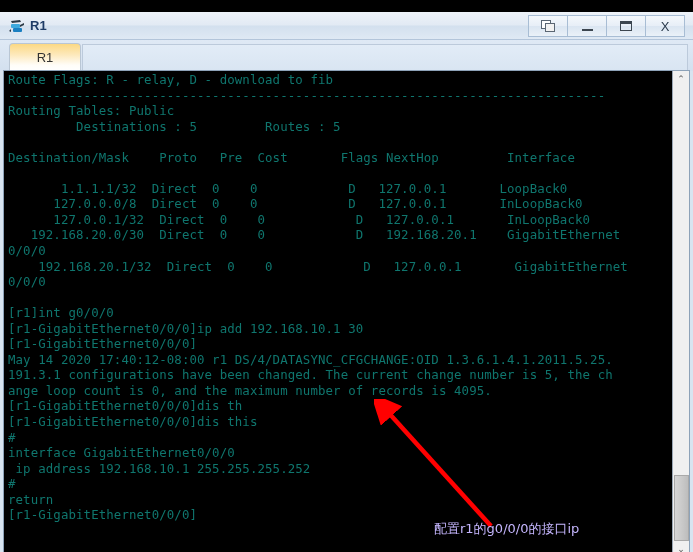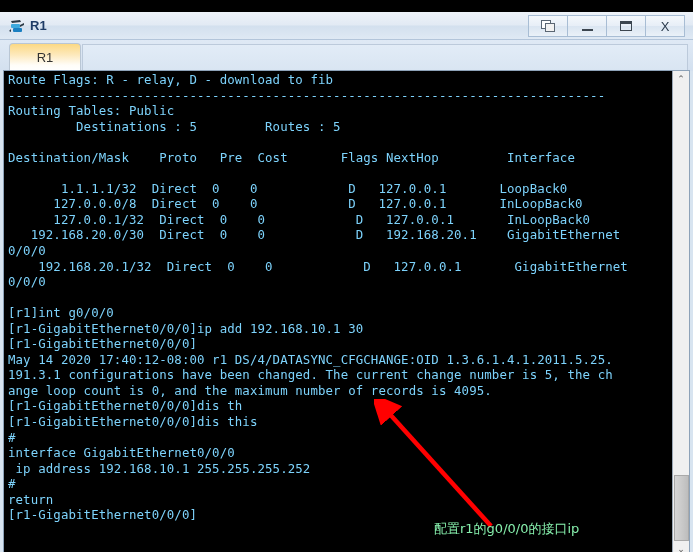--- a/index.html
+++ b/index.html
@@ -144,21 +144,21 @@
     box-sizing: border-box;
   }
   #console-text {
     position: absolute;
     left: 4px; top: 1px;
     margin: 0;
     white-space: pre;
     font-family: "DejaVu Sans Mono", "Liberation Mono", monospace;
     font-size: 12.4px;
     line-height: 15.55px;
-    color: #7dd3fc;
+    color: #0f766e;
     letter-spacing: 0.1px;
   }
 
   
   #console-scrollbar {
     position: absolute;
     right: 0; top: 0;
     width: 17px; height: 486px;
     background: #f0f0f0;
     border-left: 1px solid #9aa7b5;
@@ -195,21 +195,21 @@
     position: absolute;
     left: 370px; top: 328px;
     width: 130px; height: 135px;
     pointer-events: none;
   }
   #annot-text {
     position: absolute;
     left: 430px; top: 449px;
     font-family: "DejaVu Sans", "Liberation Sans", sans-serif;
     font-size: 13px;
-    color: #86efac;
+    color: #c4b5fd;
     white-space: nowrap;
     font-weight: 500;
   }
 
   
   #taskbar {
     position: absolute;
     left: 0; bottom: 0;
     width: 693px; height: 8px;
     background: #2b2b2b;

